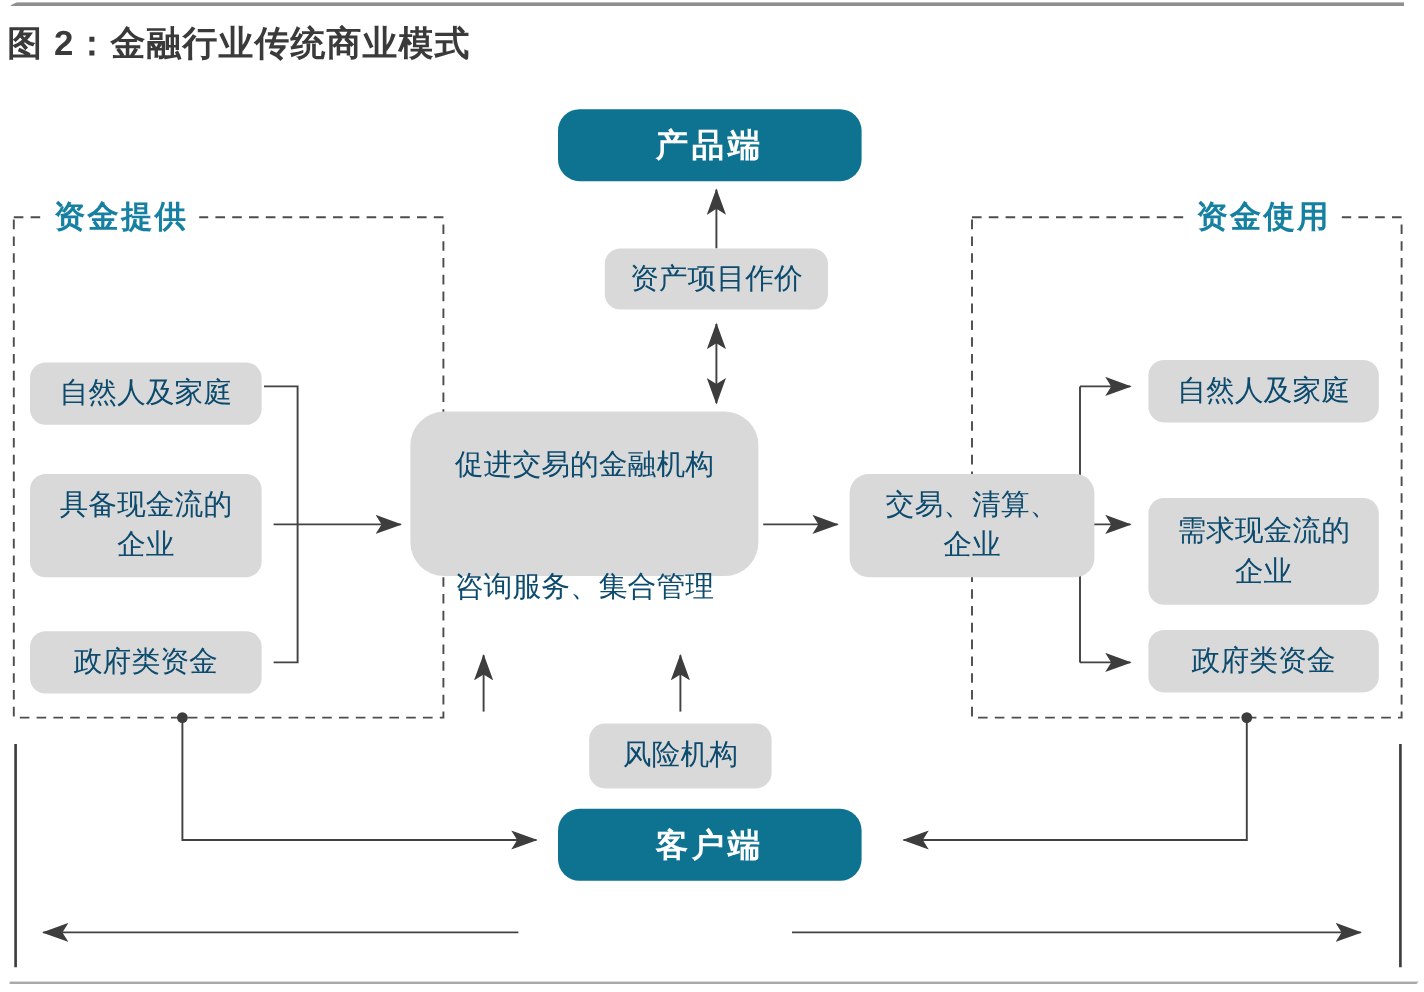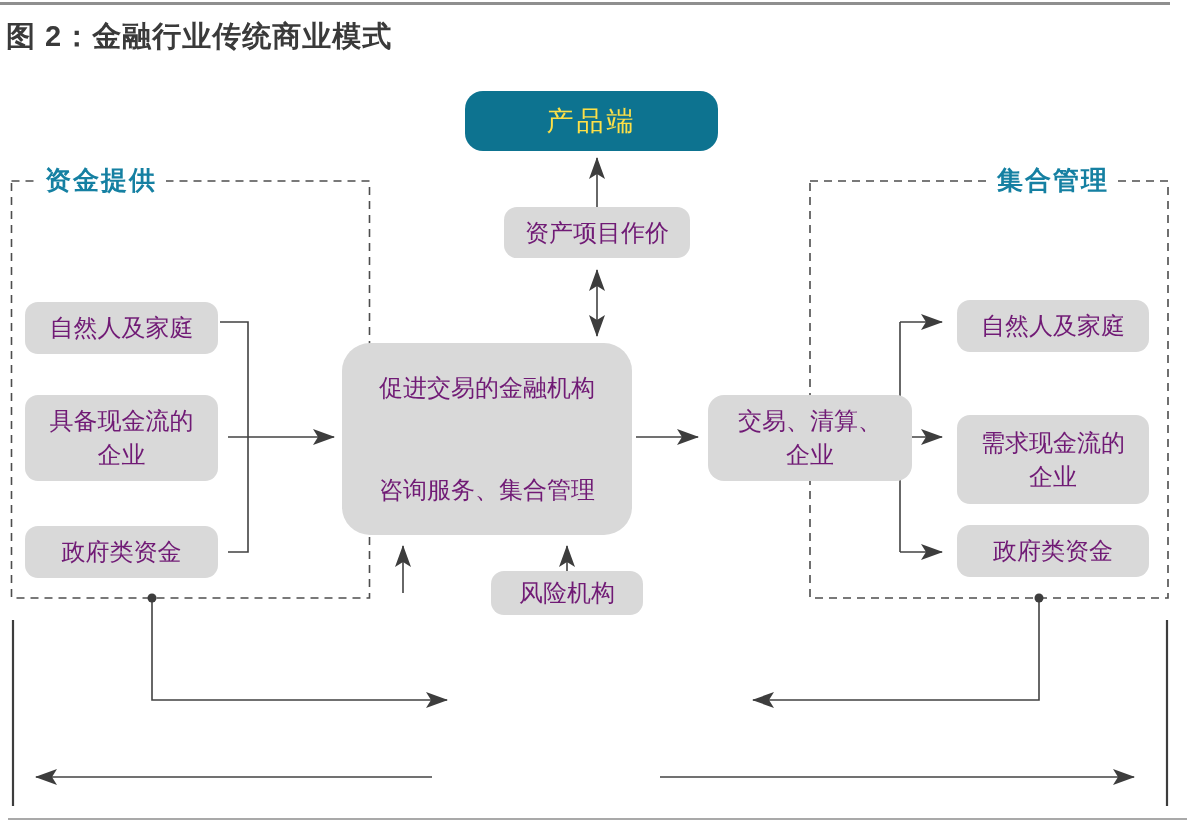--- a/index.html
+++ b/index.html
@@ -4,42 +4,42 @@
 <style>
   :root{
     --teal:#0d7390;
     --teal-text:#1580a2;
     --box-fill:#d9d9d9;
     --text-dark:#3a3a3a;
     --line:#424242;
   }
   html,body{margin:0;padding:0;background:#ffffff;}
   body{font-family:"Liberation Sans","DejaVu Sans",sans-serif;}
-  #stage{position:relative;width:1187px;height:827px;background:#fff;overflow:hidden;}
+  #stage{position:relative;width:1187px;height:827px;background:#fff;overflow:hidden;border-radius:23px;}
 
   #connector-layer{position:absolute;left:0;top:0;z-index:1;}
 
   .abs{position:absolute;box-sizing:border-box;display:flex;align-items:center;justify-content:center;text-align:center;}
   .z2{z-index:2;}
 
   #page-title{left:6px;top:16px;width:600px;height:42px;justify-content:flex-start;text-align:left;
     font-size:29px;font-weight:bold;color:var(--text-dark);letter-spacing:1px;}
 
-  .pill{background:var(--teal);color:#fde047;border-radius:18px;font-size:27px;font-weight:normal;letter-spacing:3px;}
+  .pill{background:var(--teal);color:#ffffff;border-radius:18px;font-size:27px;font-weight:bold;letter-spacing:3px;}
   #product-terminal{left:465px;top:91px;width:253px;height:60px;}
   #client-terminal{left:465px;top:674px;width:253px;height:60px;}
 
-  .gbox{background:var(--box-fill);color:#701a75;border-radius:13px;font-size:24px;line-height:34px;white-space:pre-line;}
+  .gbox{background:var(--box-fill);color:#0c4a6e;border-radius:13px;font-size:24px;line-height:34px;white-space:pre-line;}
   #asset-pricing-box{left:504px;top:207px;width:186px;height:51px;}
-  #center-box{left:342px;top:343px;width:290px;height:192px;border-radius:28px;flex-direction:column;justify-content:flex-start;padding-top:28px;}
+  #center-box{left:342px;top:343px;width:290px;height:137px;border-radius:28px;flex-direction:column;justify-content:flex-start;padding-top:28px;}
   #center-box .center-heading{font-size:24px;line-height:34px;}
   #center-box .center-services{margin-top:26px;font-size:24px;line-height:39px;}
   #trade-clearing-box{left:708px;top:395px;width:204px;height:86px;border-radius:16px;}
   #credit-org-box{left:325px;top:598px;width:152px;height:54px;}
-  #risk-org-box{left:491px;top:571px;width:152px;height:44px;}
+  #risk-org-box{left:491px;top:603px;width:152px;height:54px;}
 
   .group-label{position:absolute;z-index:3;background:#ffffff;padding:0 9px;height:34px;display:flex;align-items:center;
     font-size:26px;font-weight:bold;color:var(--teal-text);letter-spacing:2px;font-family:Liberation Serif, serif;}
   #fund-supply-label{left:36px;top:163px;}
   #fund-use-label{left:988px;top:163px;}
 
   .left-item{left:25px;width:193px;}
   .right-item{left:957px;width:192px;}
   #supply-item-0{top:302px;height:52px;}
   #supply-item-1{top:395px;height:86px;}
@@ -109,36 +109,37 @@
       <line x1="1167" y1="620" x2="1167" y2="806"></line>
     </g>
 
     <g fill="#3d3d3d" stroke="none">
       <circle cx="152" cy="598" r="4.5"></circle>
       <circle cx="1039" cy="598" r="4.5"></circle>
     </g>
   </svg>
 
   <div class="abs z2 pill" id="product-terminal">产品端</div>
+  <div class="abs z2 pill" id="client-terminal">客户端</div>
 
   <div class="abs z2 gbox" id="asset-pricing-box">资产项目作价</div>
 
   <div class="abs z2 gbox" id="center-box">
     <div class="center-heading">促进交易的金融机构</div>
     <div class="center-services">
       <div>咨询服务、集合管理</div>
     </div>
   </div>
 
   <div class="abs z2 gbox" id="trade-clearing-box">交易、清算、
 企业</div>
   <div class="abs z2 gbox" id="risk-org-box">风险机构</div>
 
   <div class="group-label" id="fund-supply-label">资金提供</div>
-  <div class="group-label" id="fund-use-label">集合管理</div>
+  <div class="group-label" id="fund-use-label">资金使用</div>
 
   <div class="abs z2 gbox left-item" id="supply-item-0">自然人及家庭</div>
   <div class="abs z2 gbox left-item" id="supply-item-1">具备现金流的
 企业</div>
   <div class="abs z2 gbox left-item" id="supply-item-2">政府类资金</div>
 
   <div class="abs z2 gbox right-item" id="use-item-0">自然人及家庭</div>
   <div class="abs z2 gbox right-item" id="use-item-1">需求现金流的
 企业</div>
   <div class="abs z2 gbox right-item" id="use-item-2">政府类资金</div>

